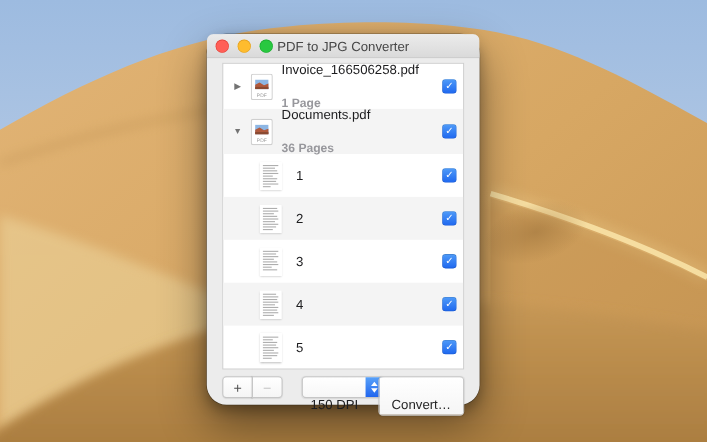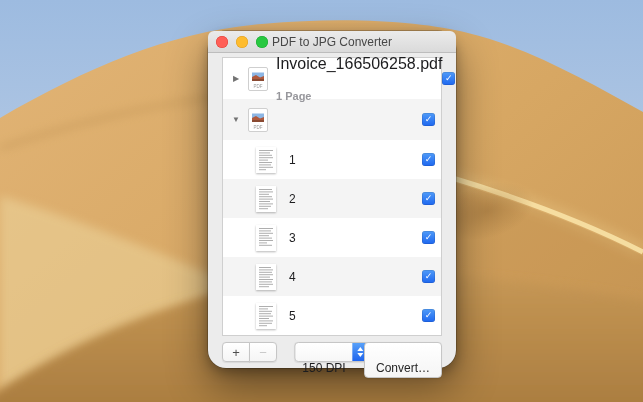--- a/index.html
+++ b/index.html
@@ -2,21 +2,21 @@
 <html><head>
 <meta charset="utf-8">
 <style>
   * { margin:0; padding:0; box-sizing:border-box; }
   html,body { width:643px; height:402px; overflow:hidden; }
   body { font-family:"Liberation Sans","DejaVu Sans",sans-serif; position:relative; background:#c2a06a; }
   .bg { position:absolute; left:0; top:0; width:643px; height:402px; }
 
   
   .window {
-    position:absolute; left:208px; top:31px; width:248px; height:337px;
+    position:absolute; left:188px; top:31px; width:248px; height:337px;
     background:#ececec; border-radius:18px;
     box-shadow:0 0 0 0.5px rgba(0,0,0,.38), 0 18px 42px rgba(0,0,0,.45), 0 4px 12px rgba(0,0,0,.28);
   }
   .titlebar {
     height:22px; border-radius:6px 6px 0 0; position:relative;
     background:linear-gradient(#ebebeb,#dadada); border-bottom:1px solid #bdbdbd;
     display:flex; align-items:center; justify-content:center;
   }
   .lights { position:absolute; left:8px; top:5px; display:flex; gap:8px; }
   .light { width:12px; height:12px; border-radius:50%; }
@@ -27,21 +27,21 @@
 
   
   .list { margin:4px 14px 0; background:#fff; border:1px solid #cfcfcf; }
   .row { display:flex; align-items:center; }
   .row.alt { background:#f4f4f4; }
   .file-row { height:41px; }
   .page-row { height:39px; }
   .disclosure { width:12px; margin-left:7px; font-size:8px; color:#737373; text-align:center; flex:none; }
   .pdf-icon { margin-left:6px; flex:none; display:flex; }
   .file-text { margin-left:8px; display:flex; flex-direction:column; line-height:1.2; }
-  .file-name { font-size:16px; color:#1d1d1f; }
+  .file-name { font-size:12px; color:#1d1d1f; }
   .file-pages { font-size:11px; color:#97979c; margin-top:17px;font-weight:bold; }
   .thumb { margin-left:33px; flex:none; display:flex; box-shadow:0 1px 2px rgba(0,0,0,.28); }
   .page-num { margin-left:13px; font-size:12px; color:#1d1d1f; }
   .spacer { flex:1; }
   .checkbox {
     width:13px; height:13px; margin-right:6px; flex:none; border-radius:3px;
     background:linear-gradient(#4f9bf8,#1e67ef);
     box-shadow:inset 0 0 0 0.5px rgba(0,0,0,.18);
     color:#fff; font-size:9px; line-height:13px; text-align:center; font-weight:bold;
   }
@@ -154,20 +154,24 @@
       <span class="disclosure">▼</span>
       <span class="pdf-icon">
         <svg width="20" height="24" viewBox="0 0 20 24">
           <rect x="0.5" y="0.5" width="19" height="23" rx="1.5" fill="#fff" stroke="#cfcfcf"></rect>
           <rect x="4" y="5.5" width="12" height="8.5" fill="#8db6e4"></rect>
           <path d="M4,10 L8,8 L12,10.5 L16,9 L16,14 L4,14 Z" fill="#b0593c"></path>
           <rect x="4" y="12" width="12" height="2" fill="#8a4a32"></rect>
           <text x="10" y="21" font-size="4.5" fill="#9a9a9a" text-anchor="middle" font-family="Liberation Sans, sans-serif">PDF</text>
         </svg>
       </span>
+      <span class="file-text">
+        <span class="file-name">Documents.pdf</span>
+        <span class="file-pages">36 Pages</span>
+      </span>
       <span class="spacer"></span>
       <span class="checkbox">✓</span>
     </div>
 
     <div class="row page-row">
       <span class="thumb">
         <svg width="20" height="26" viewBox="0 0 20 26">
             <rect width="20" height="26" fill="#fff"></rect>
           <g fill="#aeaeae">
               <rect x="3" y="3" width="14" height="1"></rect>

